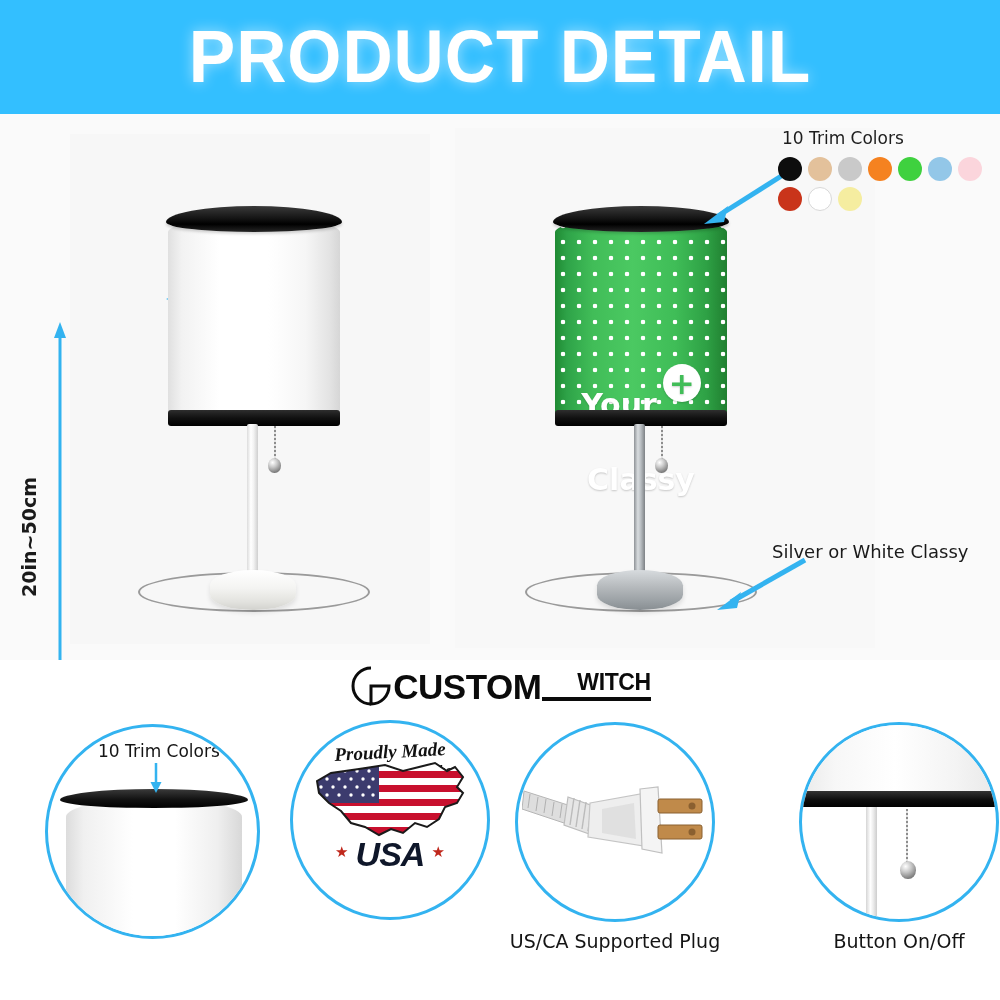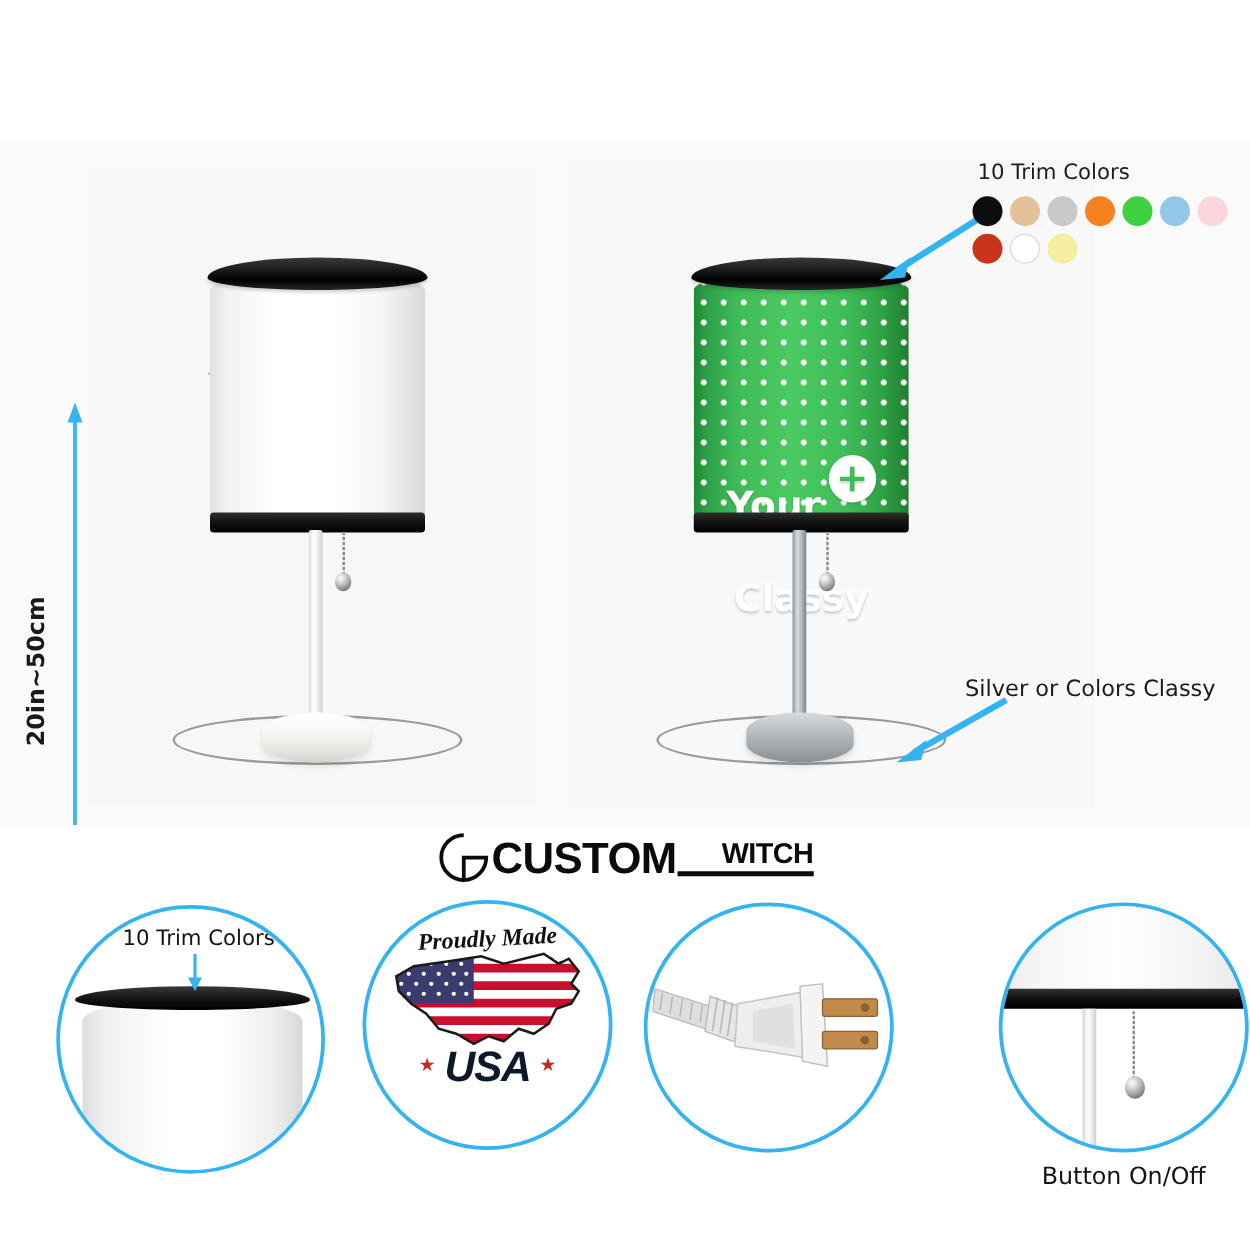--- a/index.html
+++ b/index.html
@@ -237,20 +237,23 @@
   .f4-pole {
     position: absolute; left: 64px; top: 82px; width: 11px; height: 130px;
     background: linear-gradient(90deg,#d5d5d5,#ffffff 40%,#ededed 65%,#cdcdcd);
   }
 </style>
 </head>
 <body>
 
 <div id="page">
 
+  <div class="header-band">
+    <div class="header-title">PRODUCT DETAIL</div>
+  </div>
 
   <div class="stage">
     <div class="stage-bg-a"></div>
     <div class="stage-bg-b"></div>
 
     <div class="dim-label dim-w-label">7in~18cm</div>
     <svg class="arrow-h" viewBox="0 0 162 12">
       <line x1="10" y1="6" x2="152" y2="6" stroke="#33b3f0" stroke-width="3"></line>
       <polygon points="0,6 14,0.5 14,11.5" fill="#33b3f0"></polygon>
       <polygon points="162,6 148,0.5 148,11.5" fill="#33b3f0"></polygon>
@@ -319,21 +322,21 @@
         <span class="swatch" style="background: rgb(245, 130, 32);"></span>
         <span class="swatch" style="background: rgb(63, 209, 63);"></span>
         <span class="swatch" style="background: rgb(147, 199, 232);"></span>
         <span class="swatch" style="background: rgb(251, 213, 220);"></span>
         <span class="swatch" style="background: rgb(201, 52, 26);"></span>
         <span class="swatch white-sw" style="background: rgb(255, 255, 255);"></span>
         <span class="swatch" style="background: rgb(245, 237, 160);"></span>
       </div>
   </div>
 
-  <div class="callout-silver">Silver or Colors Classy</div>
+  <div class="callout-silver">Silver or White Classy</div>
 
   <div class="logo-wrap">
     <svg class="logo-c" width="48" height="44" viewBox="0 0 48 44">
       <path d="M22 4 A18 18 0 1 0 22 40 A18 18 0 0 1 22 4 Z" fill="none" stroke="#0b0b0b" stroke-width="3"></path>
       <path d="M40 22 A18 18 0 0 1 22 40 L22 22 Z" fill="none" stroke="#0b0b0b" stroke-width="3"></path>
     </svg>
     <span class="logo-custom">CUSTOM</span>
     <span class="logo-witch-wrap">
       <span class="logo-witch">WITCH</span>
       <span class="logo-underline"></span>
@@ -438,20 +441,21 @@
           </g>
           <path d="M68,40 L124,30 L128,84 L66,74 Z" fill="#eeeeee" stroke="#c4c4c4" stroke-width="1.2"></path>
           <path d="M80,46 L112,40 L114,76 L80,70 Z" fill="#dcdcdc" opacity="0.8"></path>
           <path d="M118,26 L136,24 L140,90 L120,86 Z" fill="#f4f4f4" stroke="#c0c0c0" stroke-width="1.2"></path>
           <rect x="136" y="36" width="44" height="14" rx="2" fill="#c08a4a" stroke="#8a6030" stroke-width="1"></rect>
           <circle cx="170" cy="43" r="3.5" fill="#8a6030"></circle>
           <rect x="136" y="62" width="44" height="14" rx="2" fill="#c08a4a" stroke="#8a6030" stroke-width="1"></rect>
           <circle cx="170" cy="69" r="3.5" fill="#8a6030"></circle>
         </svg>
       </div>
+      <div class="feature-caption" style="left:-20px; top:208px; width:240px;">US/CA Supported Plug</div>
     </div>
 
     <div class="feature" style="left:799px; top:10px; width:210px; height:210px;">
       <div class="circle-frame" style="left:0; top:0; width:200px; height:200px;">
         <div class="f4-shade"></div>
         <div class="f4-trim"></div>
         <div class="f4-pole"></div>
         <div class="chain" style="left:104px; top:84px; height:56px;"></div>
         <div class="chain-ball" style="left:98px; top:136px; width:16px; height:18px;"></div>
       </div>

